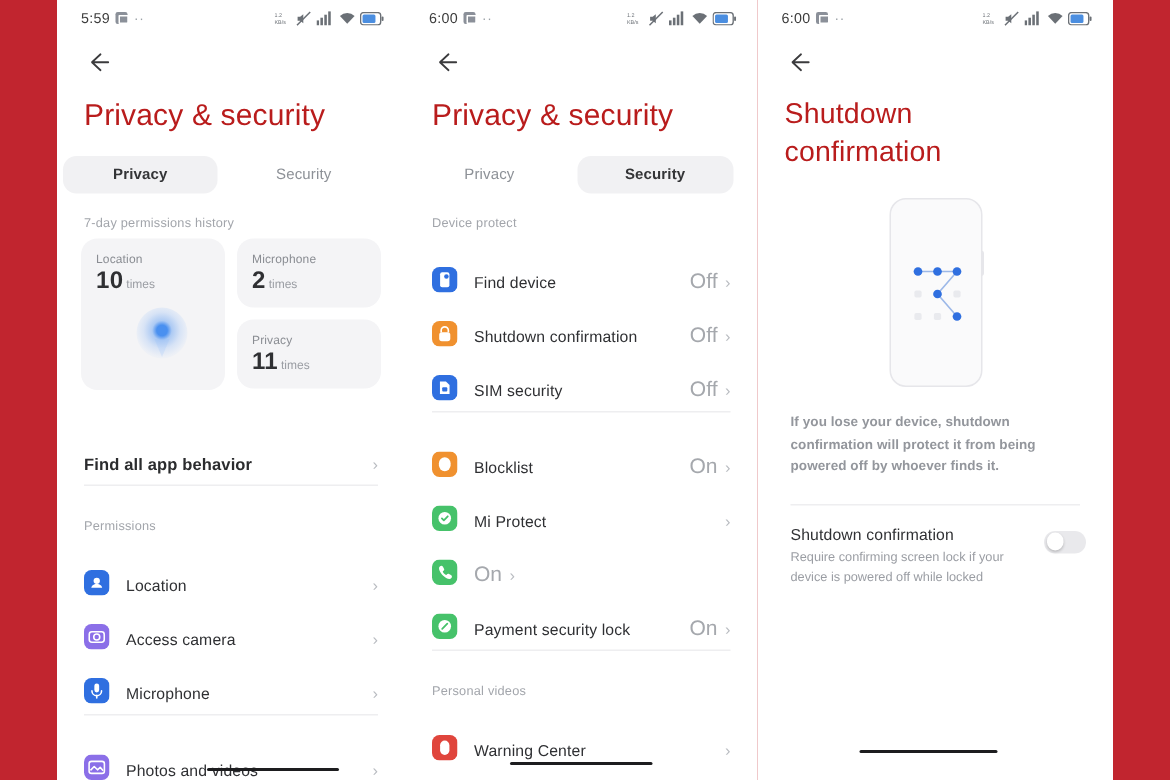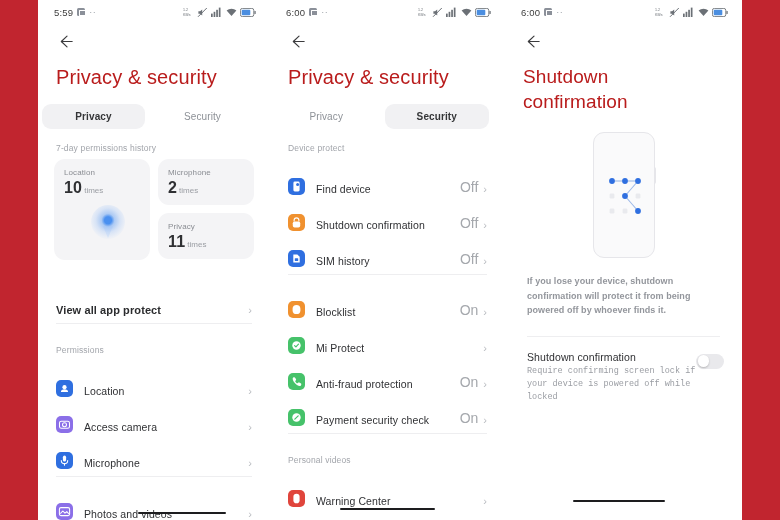--- a/index.html
+++ b/index.html
@@ -108,21 +108,21 @@
     background:#e6e6ea; border-radius:0 2px 2px 0;
   }
   .desc {
     font-size:9px; color:#93969c; line-height:1.62;
     padding:16px 22px 0 22px; letter-spacing:.05px;font-weight:bold;
   }
   .hr3 { height:1px; background:#eeeef0; margin:18px 22px 0 22px; }
   .toggle-row { display:flex; align-items:flex-start; padding:14px 18px 0 22px; }
   .toggle-txt { flex:1; }
   .toggle-title { font-size:10.5px; color:#2f3033; letter-spacing:.1px; }
-  .toggle-sub { font-size:8.5px; color:#9a9da3; line-height:1.55; margin-top:2px;font-family:Liberation Mono, monospace; }
+  .toggle-sub { font-size:8.5px; color:#9a9da3; line-height:1.55; margin-top:2px; }
   .switch {
     width:28px; height:15px; border-radius:8px; background:#e9e9ec;
     position:relative; flex:0 0 28px; margin-top:3px;
   }
   .switch .knob {
     position:absolute; left:1.6px; top:1.6px; width:11.8px; height:11.8px;
     border-radius:50%; background:#ffffff; box-shadow:0 1px 2px rgba(0,0,0,.22);
   }
   .scroll-strike {
     position:absolute; height:2px; background:#1d1d1f; border-radius:1px;
@@ -202,21 +202,21 @@
         <div class="card card-sm">
           <div class="card-label">Privacy</div>
           <div class="card-count">
             <b>11</b><span>times</span>
           </div>
         </div>
       </div>
     </div>
 
     <div class="row row-big" style="margin-top:14px">
-      <div class="rowlabel">View all app protect</div>
+      <div class="rowlabel">Find all app behavior</div>
       <div class="chev">›</div>
     </div>
 
     <div class="divider"></div>
 
     <div class="sect-head">Permissions</div>
 
     <div class="row">
       <svg class="rowicon" viewBox="0 0 17 17">
           <rect width="17" height="17" rx="5" fill="#2f6fe0"></rect>
@@ -333,21 +333,21 @@
       <div class="rowvalue">Off</div>
       <div class="chev">›</div>
     </div>
 
     <div class="row">
       <svg class="rowicon" viewBox="0 0 17 17">
           <rect width="17" height="17" rx="5" fill="#2f6fe0"></rect>
           <path d="M5.3 4.4h4l2.4 2.3v5.9H5.3z" fill="#fff"></path>
           <rect x="6.8" y="8.2" width="3.4" height="2.8" rx=".6" fill="#2f6fe0"></rect>
         </svg>
-      <div class="rowlabel">SIM history</div>
+      <div class="rowlabel">SIM security</div>
       <div class="rowvalue">Off</div>
       <div class="chev">›</div>
     </div>
 
     <div class="divider"></div>
 
 
     <div class="row">
       <svg class="rowicon" viewBox="0 0 17 17">
           <rect width="17" height="17" rx="5" fill="#f0912f"></rect>
@@ -367,32 +367,31 @@
       <div class="rowlabel">Mi Protect</div>
       <div class="rowvalue"></div>
       <div class="chev">›</div>
     </div>
 
     <div class="row">
       <svg class="rowicon" viewBox="0 0 17 17">
           <rect width="17" height="17" rx="5" fill="#46c26a"></rect>
           <path d="M5.2 4.6c.9-.7 1.7-.4 2.1.3l.7 1.3c.3.6.1 1-.3 1.3l-.5.4c-.1.8 1.6 2.5 2.4 2.4l.4-.5c.4-.4.8-.5 1.4-.2l1.2.7c.7.4 1 1.2.3 2.1-1.2 1.4-3.9-.1-5.6-1.8S3.8 5.8 5.2 4.6z" fill="#fff"></path>
         </svg>
-      <div class="rowlabel">Anti-fraud protection</div>
       <div class="rowvalue">On</div>
       <div class="chev">›</div>
     </div>
 
     <div class="row">
       <svg class="rowicon" viewBox="0 0 17 17">
           <rect width="17" height="17" rx="5" fill="#46c26a"></rect>
           <circle cx="8.5" cy="8.5" r="4.2" fill="#fff"></circle>
           <path d="M6.8 10.2 10.2 6.8" stroke="#46c26a" stroke-width="1.2" stroke-linecap="round"></path>
         </svg>
-      <div class="rowlabel">Payment security check</div>
+      <div class="rowlabel">Payment security lock</div>
       <div class="rowvalue">On</div>
       <div class="chev">›</div>
     </div>
 
     <div class="divider"></div>
 
     <div class="sect-head">Personal videos</div>
 
     <div class="row">
       <svg class="rowicon" viewBox="0 0 17 17">

